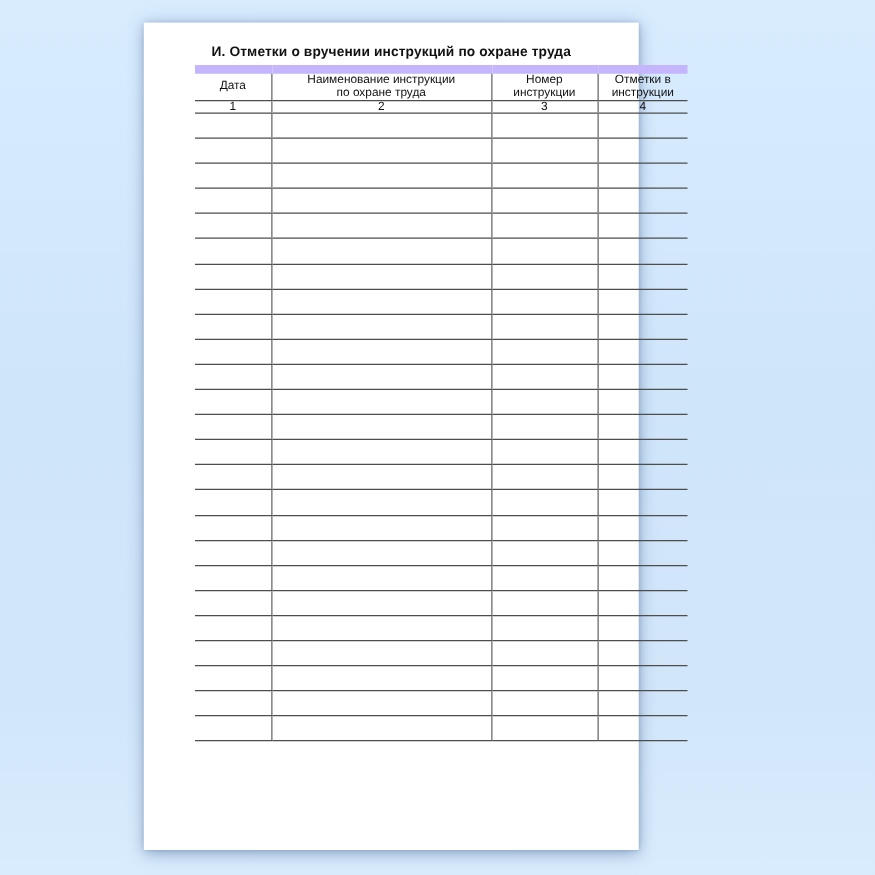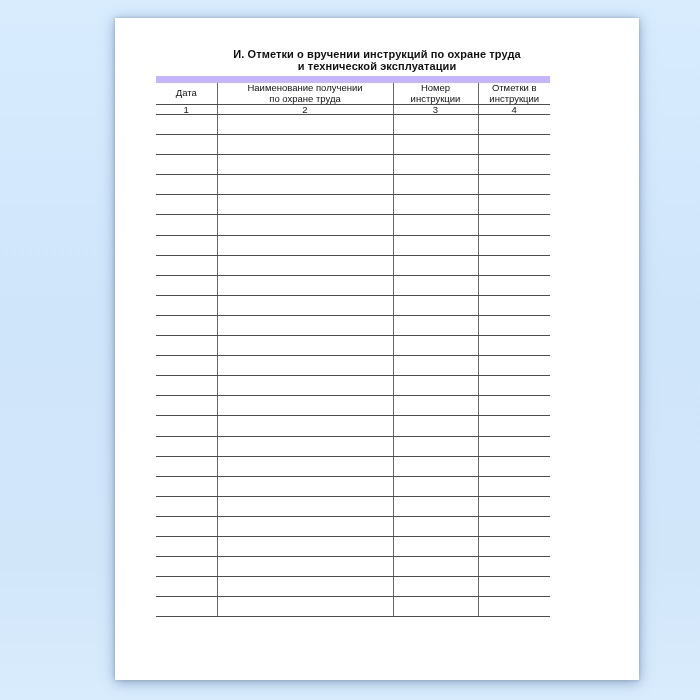--- a/index.html
+++ b/index.html
@@ -7,25 +7,25 @@
     position:relative;
     width:700px;height:700px;
     overflow:hidden;
     background:linear-gradient(180deg,#d8ecfe 0%,#cfe5fa 45%,#d2e6fa 80%,#d9ecfd 100%);
     font-family:"Liberation Sans", sans-serif;
     color:#111;
   }
   .page{
     position:absolute;
     left:115px;top:18px;
-    width:524px;height:662px;
+    width:396px;height:662px;
     background:#ffffff;
     box-shadow:0 2px 12px rgba(70,100,145,.55), 0 0 3px rgba(70,100,145,.30);
     box-sizing:border-box;
-    padding-top:30px;
+    padding-top:18px;
   }
   .title{
     text-align:center;
     font-weight:bold;
     font-size:11px;
     line-height:12px;
     letter-spacing:.1px;
     margin:0 0 4px 0;
   }
   table.form{
@@ -67,37 +67,36 @@
   .hdr-line{white-space:nowrap;}
 </style>
 </head>
 <body>
 
 <div class="canvas">
   <div class="page">
 
     <div class="title">
       <div>И. Отметки о вручении инструкций по охране труда</div>
-      <div>и технической эксплуатации</div>
     </div>
 
     <table class="form">
       <colgroup id="cols">
           <col style="width: 61px;">
           <col style="width: 176px;">
           <col style="width: 85px;">
           <col style="width: 72px;">
         </colgroup>
       <thead>
         <tr class="header-row">
           <th>
             <div class="hdr-line">Дата</div>
           </th>
           <th>
-            <div class="hdr-line">Наименование получении</div>
+            <div class="hdr-line">Наименование инструкции</div>
             <div class="hdr-line">по охране труда</div>
           </th>
           <th>
             <div class="hdr-line">Номер</div>
             <div class="hdr-line">инструкции</div>
           </th>
           <th>
             <div class="hdr-line">Отметки в</div>
             <div class="hdr-line">инструкции</div>
           </th>

